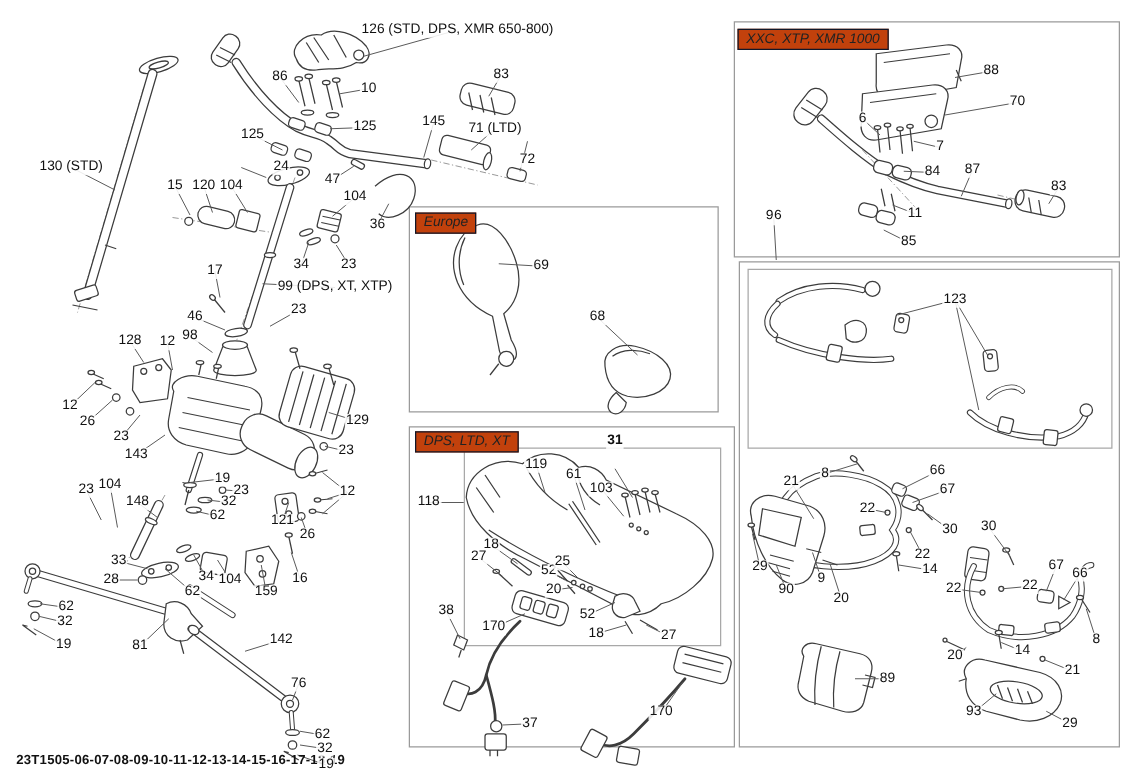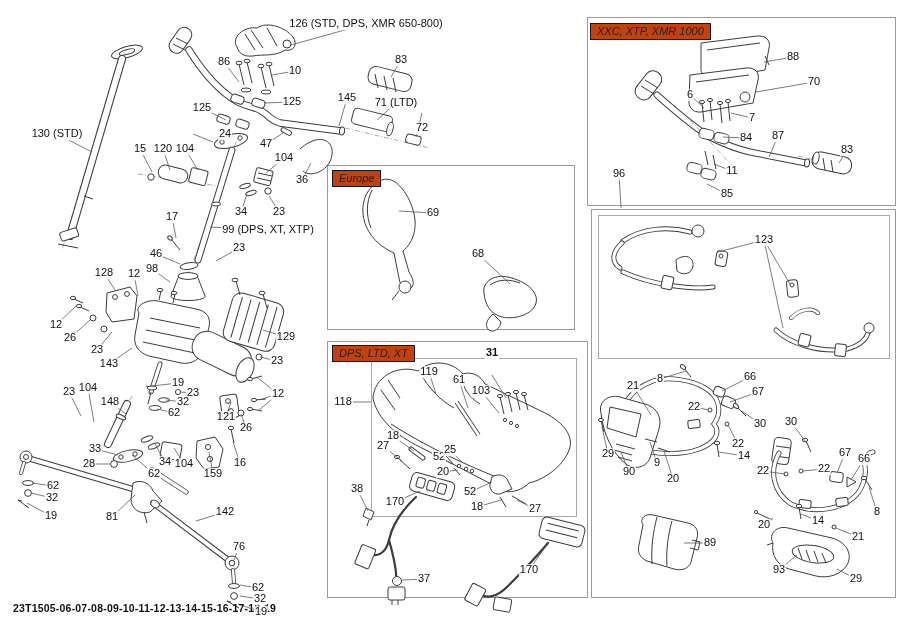--- a/index.html
+++ b/index.html
@@ -565,21 +565,21 @@
     <div class="callout" style="left: 529px; top: 570px;">170</div>
     <div class="callout" style="left: 793px; top: 57px;">88</div>
     <div class="callout" style="left: 814px; top: 82px;">70</div>
     <div class="callout" style="left: 690px; top: 95px;">6</div>
     <div class="callout" style="left: 752px; top: 118px;">7</div>
     <div class="callout" style="left: 746px; top: 138px;">84</div>
     <div class="callout" style="left: 778px; top: 136px;">87</div>
     <div class="callout" style="left: 847px; top: 150px;">83</div>
     <div class="callout" style="left: 732px; top: 171px;">11</div>
     <div class="callout" style="left: 727px; top: 194px;">85</div>
-    <div class="callout" style="left: 619px; top: 174px;">96</div>
+    <div class="callout" style="left: 619px; top: 174px; font-family: Liberation Mono, monospace;">96</div>
     <div class="callout" style="left: 764px; top: 240px;">123</div>
     <div class="callout" style="left: 660px; top: 379px;">8</div>
     <div class="callout" style="left: 750px; top: 377px;">66</div>
     <div class="callout" style="left: 758px; top: 392px;">67</div>
     <div class="callout" style="left: 633px; top: 386px;">21</div>
     <div class="callout" style="left: 694px; top: 407px;">22</div>
     <div class="callout" style="left: 760px; top: 424px;">30</div>
     <div class="callout" style="left: 608px; top: 454px;">29</div>
     <div class="callout" style="left: 629px; top: 472px;">90</div>
     <div class="callout" style="left: 657px; top: 463px;">9</div>

